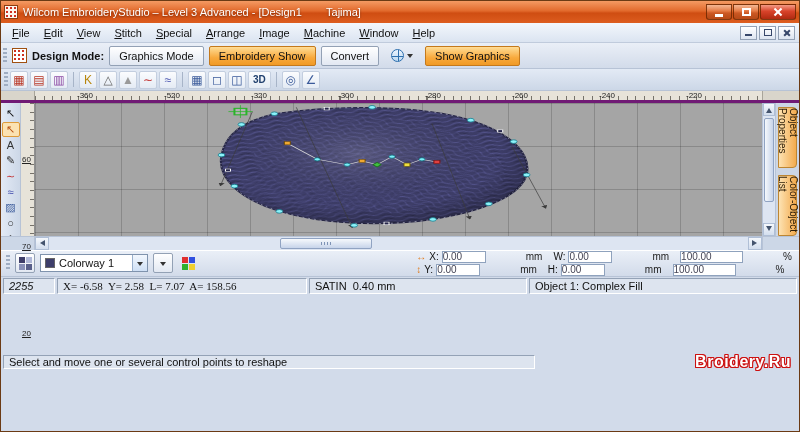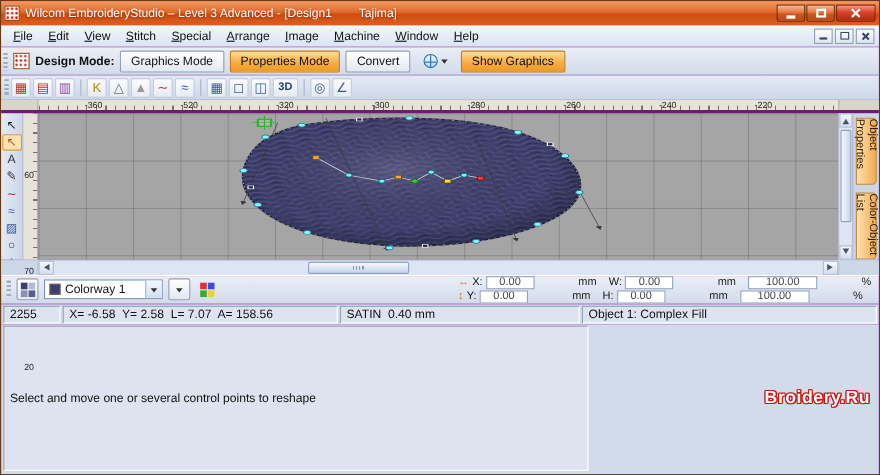--- a/index.html
+++ b/index.html
@@ -1,17 +1,17 @@
 <!DOCTYPE html>
 <html><head>
 <meta charset="utf-8">
 <style>
 * { margin:0; padding:0; box-sizing:border-box; }
 html,body { width:800px; height:432px; font-family:"Liberation Sans",sans-serif; background:#666; }
-.window { width:800px; height:432px; display:flex; flex-direction:column; border:1px solid #6b3a14; background:#a21caf; overflow:hidden; }
+.window { width:800px; height:432px; display:flex; flex-direction:column; border:1px solid #6b3a14; background:#ef4444; overflow:hidden; }
 
 
 .titlebar { height:22px; flex:0 0 22px; display:flex; align-items:center; gap:5px; padding:0 3px;
   background:linear-gradient(#f49a63 0%, #e26a2c 45%, #cf4d12 55%, #dd5d1f 100%); }
 .app-icon { width:14px; height:14px; border:1px solid #8a3c10; background:#fdf6ee;
   background-image:radial-gradient(#d03020 1px, transparent 1.3px); background-size:4px 4px; }
 .title { flex:1; color:#fff; font-size:11px; white-space:pre; text-shadow:0 1px 2px rgba(60,20,0,.6); overflow:hidden; }
 .winbtns { display:flex; gap:1px; }
 .winbtn { width:26px; height:16px; border:1px solid rgba(110,40,0,.85); border-radius:0 0 3px 3px;
   background:linear-gradient(rgba(255,255,255,.4), rgba(255,255,255,.1) 45%, rgba(0,0,0,.15)); display:flex; align-items:center; justify-content:center; }
@@ -64,21 +64,21 @@
 .rulerrow { height:12px; flex:0 0 12px; display:flex; background:#e7e3d9; border-bottom:3px solid #701a75; }
 .ruler-corner { width:34px; flex:0 0 34px; background:#d9d5cb; border-right:1px solid #a8a49a; }
 .ruler-corner-r { width:37px; flex:0 0 37px; background:#d9d5cb; border-left:1px solid #a8a49a; }
 .hruler { flex:1; position:relative; background:#e7e3d9;
   background-image:repeating-linear-gradient(90deg,#76726a 0 1px, transparent 1px 8.7px);
   background-size:100% 4px; background-position:0 100%; background-repeat:no-repeat; }
 .hruler span { position:absolute; top:0; font-size:8px; color:#222; }
 .vruler { width:14px; flex:0 0 14px; position:relative; background:#e7e3d9; border-right:1px solid #8f8f8f;
   background-image:repeating-linear-gradient(180deg,#76726a 0 1px, transparent 1px 8.7px);
   background-size:4px 100%; background-position:100% 0; background-repeat:no-repeat; }
-.vruler span { position:absolute; left:1px; font-size:8px; color:#222; }
+.vruler span { position:absolute; left:1px; font-size:8px; color:#222;text-decoration:underline; }
 
 
 .mainrow { flex:1; display:flex; min-height:0; }
 .toolcol { width:20px; flex:0 0 20px; background:linear-gradient(90deg,#e3eaf5,#ccd7e7);
   border-right:1px solid #b7c3d6; display:flex; flex-direction:column; align-items:center; padding-top:3px; gap:1px; }
 .tool { width:18px; height:17px; display:flex; align-items:center; justify-content:center; font-size:11px;
   border:1px solid transparent; border-radius:2px; cursor:default; }
 .tool.pressed { background:#fbe2b2; border-color:#de9b3a; }
 .canvas { flex:1; position:relative; overflow:hidden; background-color:#a5a5a5;
   background-image:linear-gradient(rgba(0,0,0,.17) 1px, transparent 1px),
@@ -121,34 +121,34 @@
 .cw-select { width:108px; height:18px; background:#fff; border:1px solid #7f93ad; display:flex; align-items:center;
   gap:4px; font-size:11px; padding-left:4px; color:#111; }
 .cw-caret { margin-left:auto; align-self:stretch; width:15px; background:linear-gradient(#f2f7fd,#cfe0f5);
   border-left:1px solid #9ab0cc; display:flex; align-items:center; justify-content:center; }
 .swatch { width:10px; height:10px; background:#3e3e6a; border:1px solid #666; }
 .mix-icon { display:grid; grid-template-columns:6px 6px; grid-auto-rows:6px; gap:1px; }
 .mix-icon i { display:block; }
 .xy-panel { margin-left:auto; display:flex; flex-direction:column; gap:1px; padding-right:2px; }
 .xy-row { display:flex; align-items:center; gap:3px; height:12px; font-size:10px; color:#111; }
 .xy-icon { color:#e07818; font-size:10px; line-height:1; }
-.xy-row input { width:44px; height:12px; font-size:10px; text-align:center; border:1px solid #8fa2bd;
+.xy-row input { width:44px; height:12px; font-size:10px; text-align:left; border:1px solid #8fa2bd;
   background:#fff; color:#445; padding-right:0; font-family:inherit; }
 .xy-row input.pct { width:63px; }
 .unit { color:#222;margin-left:37px; }
 
 
 .statusbar { height:18px; flex:0 0 18px; display:flex; gap:2px; padding:1px 2px; background:#d2dbea; }
 .cell { border:1px solid; border-color:#94a2b6 #ffffff #ffffff #94a2b6; background:#dde4ef;
   display:flex; align-items:center; padding:0 5px; font-size:11px; color:#111; white-space:pre; overflow:hidden; }
-.c-count { width:52px; flex:0 0 52px; }
-.c-coords { width:250px; flex:0 0 250px; }
+.c-count { width:52px; flex:0 0 52px;font-style:italic; }
+.c-coords { width:250px; flex:0 0 250px;font-family:Liberation Serif, serif; }
 .c-stitch { width:218px; flex:0 0 218px; }
 .c-object { flex:1; }
-.hintbar { flex:1; display:flex; gap:2px; padding:1px 2px 3px 2px; background:#d2dbea; }
+.hintbar { flex:1; display:flex; gap:2px; padding:1px 2px 3px 2px; background:#d2dbea;align-items:center; }
 .c-hint { flex:1; }
 .c-jump { width:144px; flex:0 0 144px; }
 .logo-area { width:260px; flex:0 0 260px; display:flex; align-items:center; justify-content:flex-end; padding-right:6px; }
 .logo { font-size:16px; font-weight:bold; letter-spacing:.5px; color:#fff;
   text-shadow:-1px -1px 0 #cc1111, 1px -1px 0 #cc1111, -1px 1px 0 #cc1111, 1px 1px 0 #cc1111,
               0 -1px 0 #cc1111, 0 1px 0 #cc1111, -1px 0 0 #cc1111, 1px 0 0 #cc1111; }
 u { text-decoration:underline; }
 </style>
 </head>
 <body>
@@ -193,21 +193,21 @@
           <span class="mdi-x"></span>
         </div>
     </div>
   </div>
 
   <div class="modebar">
     <div class="grip"></div>
     <div class="mode-icon"></div>
     <span class="mode-label">Design Mode:</span>
     <div class="mode-btn">Graphics Mode</div>
-    <div class="mode-btn active">Properties Mode</div>
+    <div class="mode-btn active">Embroidery Show</div>
     <div class="mode-btn">Convert</div>
     <div class="globe-btn">
       <span class="globe"></span>
       <span class="caret-down"></span>
     </div>
     <div class="mode-btn active">Show Graphics</div>
   </div>
 
   <div class="iconbar">
     <div class="grip"></div>

